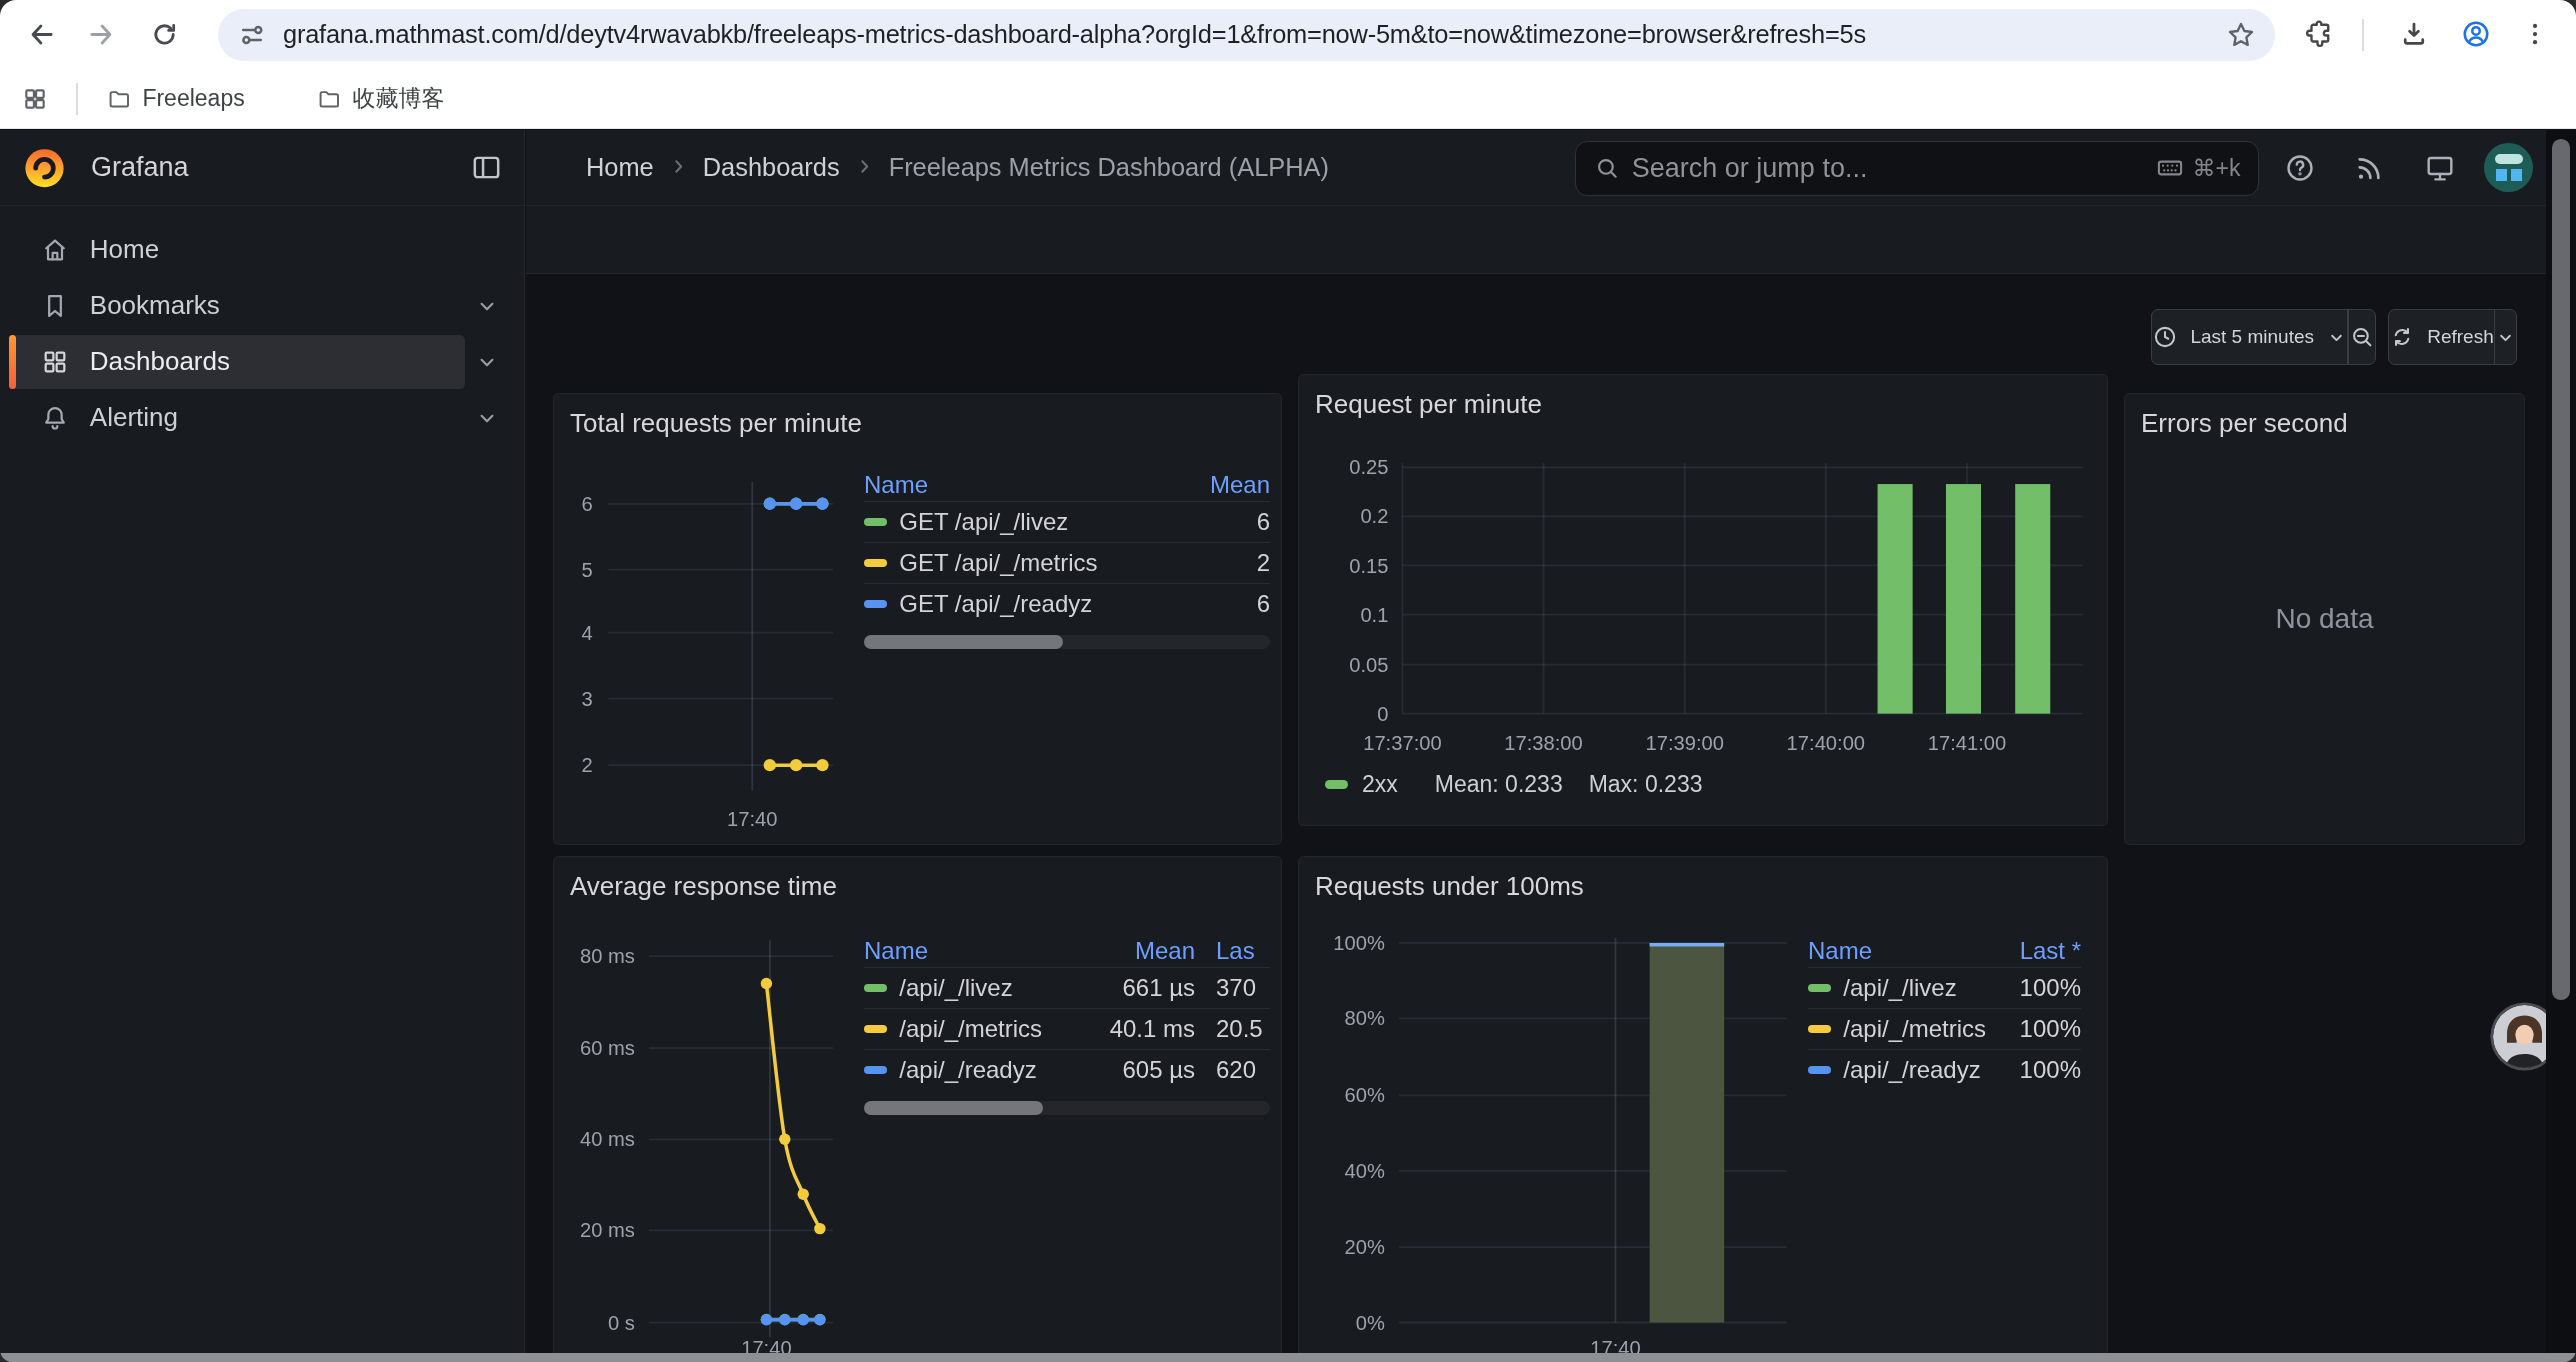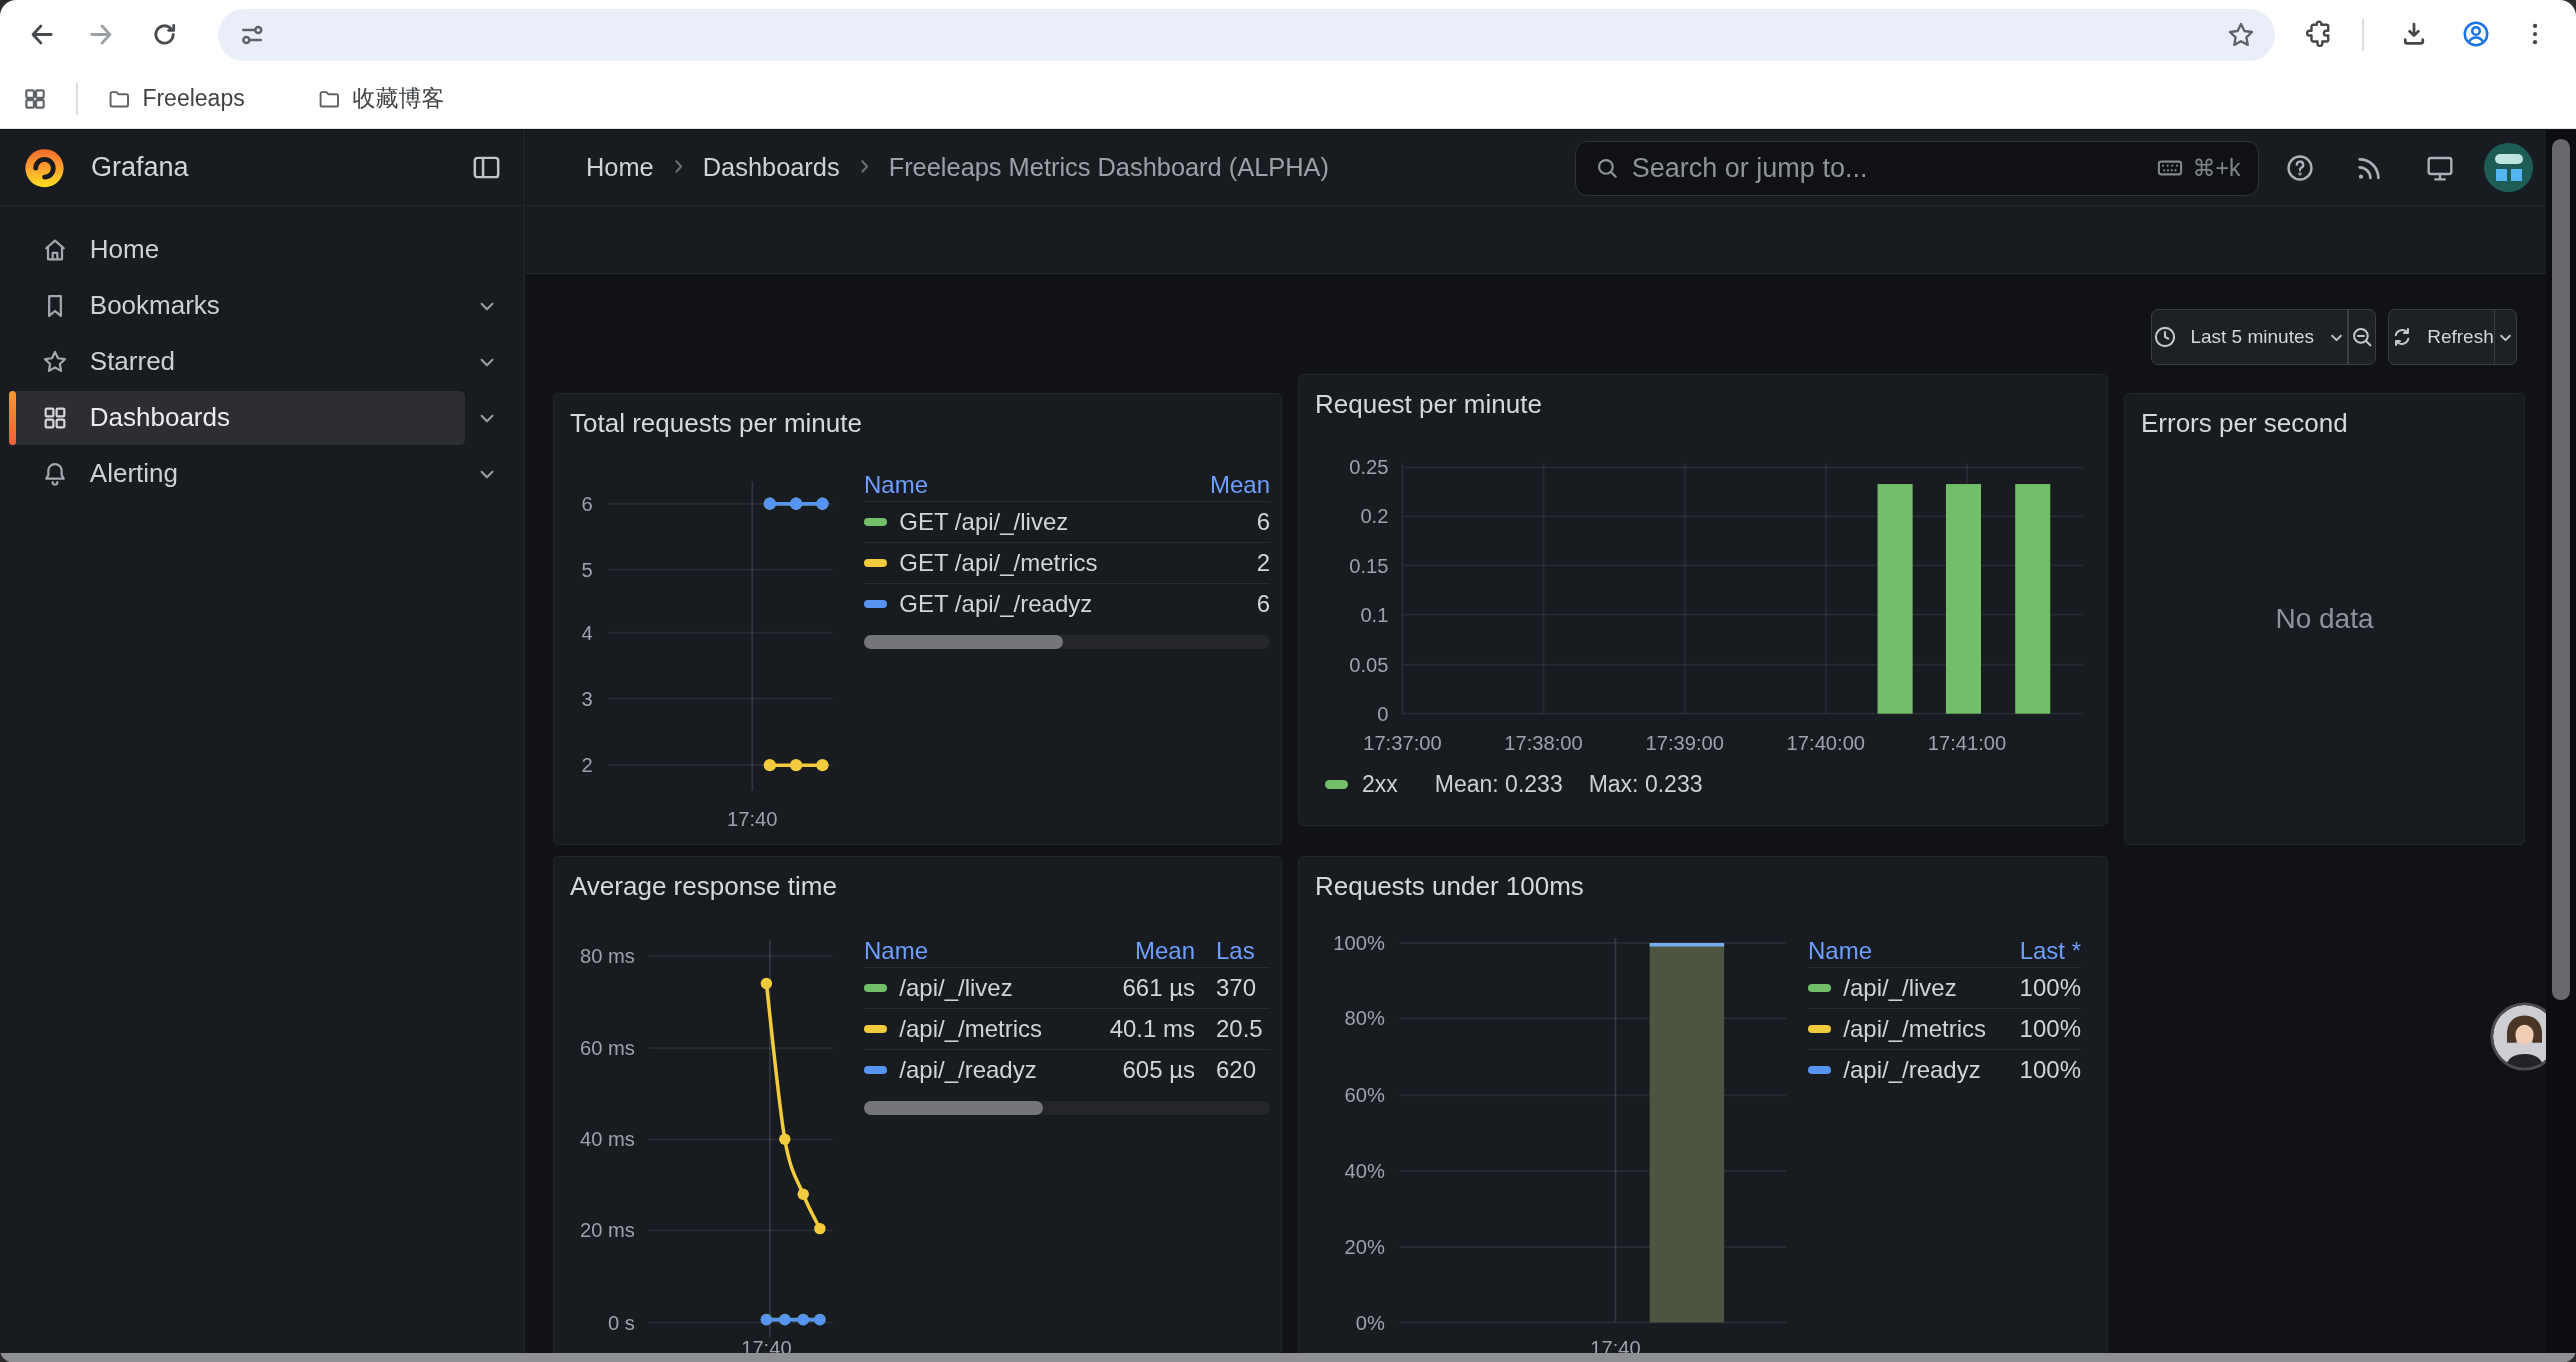--- a/index.html
+++ b/index.html
@@ -121,20 +121,21 @@
           <path d="M19.6 4.4v4.2h-4.2"></path>
         </svg>
     </div>
     <div class="url-pill">
       <svg class="tune" viewBox="0 0 24 24" fill="none" stroke="#5f6368" stroke-width="2" stroke-linecap="round">
           <path d="M5 8h8.5"></path>
           <circle cx="17" cy="8" r="2.4"></circle>
           <path d="M11 16h8"></path>
           <circle cx="7.5" cy="16" r="2.4"></circle>
         </svg>
+      <input class="url-text" readonly="" value="grafana.mathmast.com/d/deytv4rwavabkb/freeleaps-metrics-dashboard-alpha?orgId=1&amp;from=now-5m&amp;to=now&amp;timezone=browser&amp;refresh=5s" style="">
       <svg class="pill-star" viewBox="0 0 24 24" fill="none" stroke="#5f6368" stroke-width="1.9" stroke-linejoin="round">
           <path d="m12 3.2 2.7 5.6 6.1.8-4.5 4.3 1.1 6-5.4-2.9-5.4 2.9 1.1-6L3.2 9.6l6.1-.8z"></path>
         </svg>
     </div>
     <div class="tb-right" style="left:2297px">
       <svg viewBox="0 0 24 24" fill="none" stroke="#444746" stroke-width="1.9" stroke-linejoin="round">
           <path d="M10.2 4.6a1.9 1.9 0 1 1 3.6 0H18a1.4 1.4 0 0 1 1.4 1.4v3.4h-1.6a1.9 1.9 0 1 0 0 3.8h1.6v3.4A1.4 1.4 0 0 1 18 18h-3.4v1.6a1.9 1.9 0 1 1-3.8 0V18H7.4A1.4 1.4 0 0 1 6 16.6v-3.4H4.4a1.9 1.9 0 1 1 0-3.8H6V6A1.4 1.4 0 0 1 7.4 4.6z"></path>
         </svg>
     </div>
     <div class="tb-sep"></div>
@@ -223,31 +224,20 @@
           <svg class="mi" viewBox="0 0 24 24" fill="none" stroke="#a5a8ae" stroke-width="1.9" stroke-linejoin="round">
               <path d="M7 3.5h10v17l-5-4.2-5 4.2z"></path>
             </svg>
           <span class="nav-label">Bookmarks</span>
         </div>
         <svg class="nav-chev" viewBox="0 0 24 24" fill="none" stroke="#9a9da3" stroke-width="2" stroke-linecap="round" stroke-linejoin="round">
             <path d="m7 10 5 5 5-5"></path>
           </svg>
       </div>
 
-      <div class="nav-row">
-        <div class="nav-inner">
-          <svg class="mi" viewBox="0 0 24 24" fill="none" stroke="#a5a8ae" stroke-width="1.9" stroke-linejoin="round">
-              <path d="m12 3.4 2.6 5.4 5.9.8-4.3 4.1 1 5.9-5.2-2.8-5.2 2.8 1-5.9-4.3-4.1 5.9-.8z"></path>
-            </svg>
-          <span class="nav-label">Starred</span>
-        </div>
-        <svg class="nav-chev" viewBox="0 0 24 24" fill="none" stroke="#9a9da3" stroke-width="2" stroke-linecap="round" stroke-linejoin="round">
-            <path d="m7 10 5 5 5-5"></path>
-          </svg>
-      </div>
 
       <div class="nav-row active">
         <div class="nav-inner">
             <div class="accent-bar"></div>
           <svg class="mi" viewBox="0 0 24 24" fill="none" stroke="#d4d6da" stroke-width="1.9">
               <rect x="4" y="4" width="6.6" height="6.6" rx="1"></rect>
               <rect x="13.4" y="4" width="6.6" height="6.6" rx="1"></rect>
               <rect x="4" y="13.4" width="6.6" height="6.6" rx="1"></rect>
               <rect x="13.4" y="13.4" width="6.6" height="6.6" rx="1"></rect>
             </svg>

